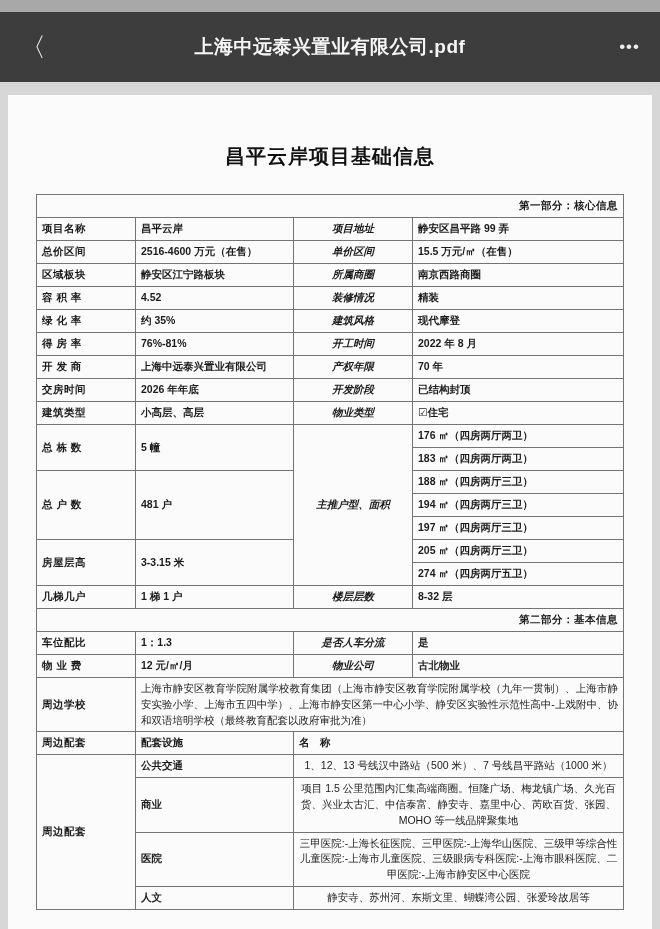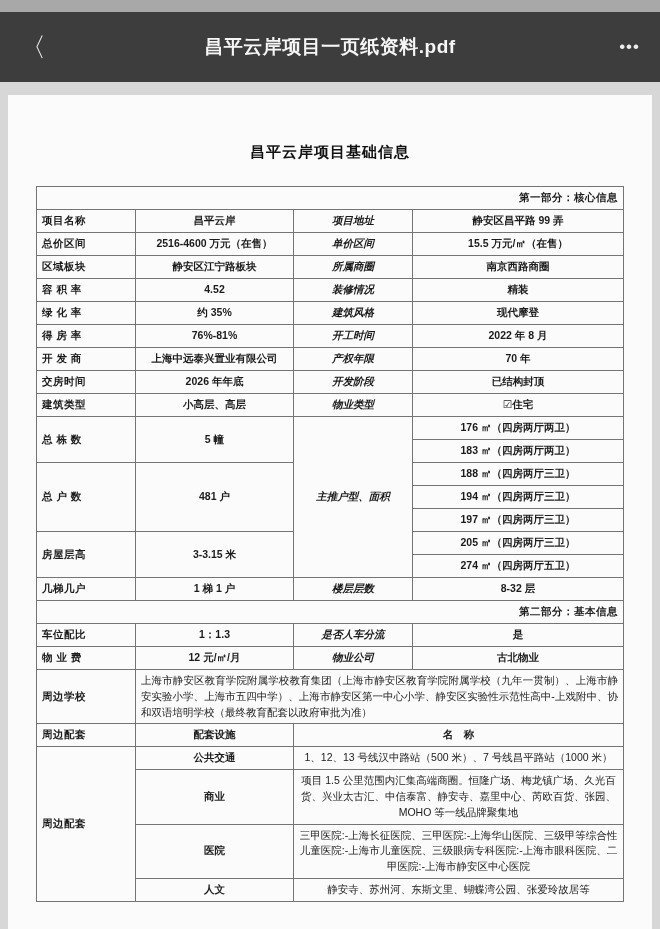--- a/index.html
+++ b/index.html
@@ -11,42 +11,42 @@
   .top-strip { height:12px; background:#a8a8a8; }
   .navbar {
     height:70px; background:#3d3d3d; display:flex; align-items:center;
     justify-content:space-between; padding:0 20px;
   }
   .nav-back { color:#ededed; font-size:26px; font-weight:400; width:46px; line-height:1; cursor:pointer; }
   .nav-title { color:#f6f6f6; font-size:19px; font-weight:700; letter-spacing:.5px; white-space:nowrap; }
   .nav-more { color:#ededed; font-size:17px; width:46px; text-align:right; letter-spacing:1px; cursor:pointer; }
   .content { height:847px; padding:13px 8px 0; background:#d7d7d7; }
   .page { background:#fbfbfb; width:644px; height:834px; padding:48px 28px 0; overflow:hidden; }
-  .doc-title { text-align:center; font-size:15px; font-weight:700; color:#111; letter-spacing:1px; margin-bottom:24px; }
+  .doc-title { text-align:center; font-size:20px; font-weight:700; color:#111; letter-spacing:1px; margin-bottom:24px; }
   table.info { width:100%; border-collapse:collapse; table-layout:fixed; }
   table.info td {
     border:1px solid #747474; font-size:10.5px; color:#1b1b1b;
     padding:3px 5px; height:23px; line-height:1.5; overflow:hidden;
   }
   td.sec  { text-align:right; font-weight:700; font-size:11px; letter-spacing:.5px; }
   td.lab  { font-weight:600; padding-left:12px; letter-spacing:.5px;margin-top:30px; }
   td.lab2 { font-weight:600; text-align:center;font-style:italic; }
-  td.val  { font-weight:600; text-align:center; }
+  td.val  { font-weight:600; text-align:left; }
   td.para   { font-weight:400; text-align:justify; padding:3px 7px; }
   td.para-c { font-weight:400; text-align:center;  padding:3px 7px;margin-left:43px; }
   col.c1{width:99px} col.c2{width:158px} col.c3{width:119px}
 </style>
 </head>
 <body>
 
 <div class="top-strip"></div>
 
 <header class="navbar">
   <span class="nav-back">〈</span>
-  <span class="nav-title">昌平云岸项目一页纸资料.pdf</span>
+  <span class="nav-title">上海中远泰兴置业有限公司.pdf</span>
   <span class="nav-more">•••</span>
 </header>
 
 <main class="content">
   <div class="page">
     <h1 class="doc-title">昌平云岸项目基础信息</h1>
 
     <table class="info">
       <colgroup>
           <col class="c1">

